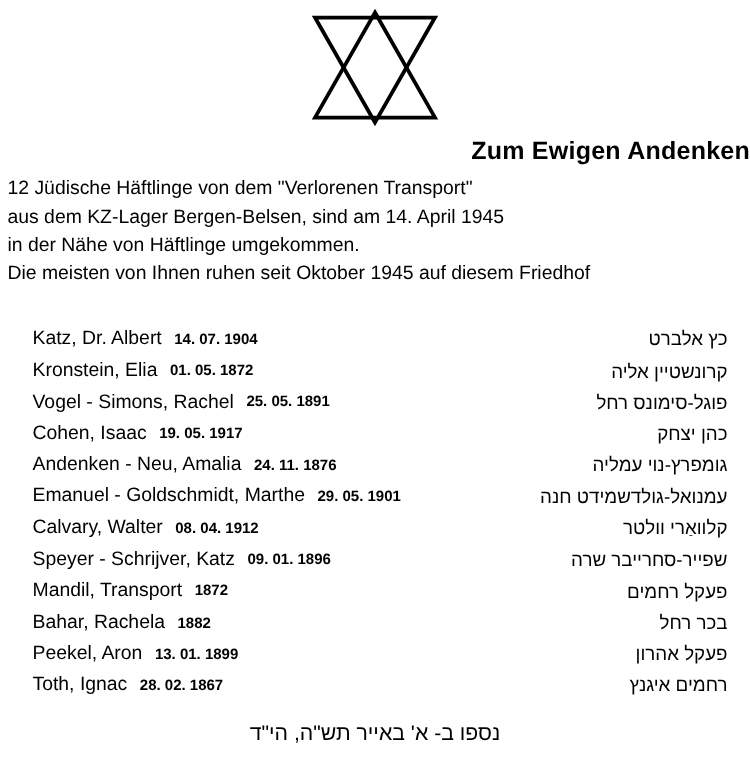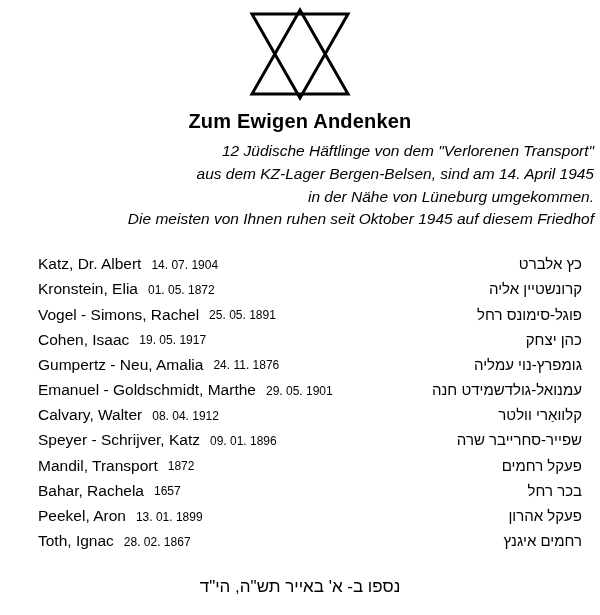--- a/index.html
+++ b/index.html
@@ -25,62 +25,61 @@
     width: 100%;
     display: flex;
     justify-content: center;
     padding-top: 6px;
   }
   .star-wrap svg {
     display: block;
   }
   
   .heading {
-    text-align: center;
+    text-align: right;
     font-size: 20px;
     font-weight: bold;
     margin-top: 8px;
     letter-spacing: 0.2px;
   }
   .subtext {
-    text-align: right;
+    text-align: left;
     font-size: 15.5px;
     line-height: 1.47;
     margin-top: 7px;
     padding: 0 6px;
-    font-style: italic;
   }
   .subtext div {
     white-space: nowrap;
   }
   
   .names {
     margin-top: 24px;
     padding: 0 18px 0 26px;
   }
   .name-row {
     display: flex;
-    align-items: flex-start;
+    align-items: flex-end;
     justify-content: space-between;
     height: 25.2px;
-    margin-left: 12px;
   }
   .left-group {
     display: flex;
     align-items: baseline;
     white-space: nowrap;
   }
   .person-name {
     font-size: 15.5px;
   }
   .person-date {
     font-size: 12px;
     margin-left: 10px;
     position: relative;
     top: -0.5px;
+    font-weight: bold;
   }
   .hebrew {
     font-size: 15px;
     direction: rtl;
     unicode-bidi: bidi-override;
     white-space: nowrap;
     text-align: right;
   }
   
   .footer {
@@ -105,21 +104,21 @@
         <polygon points="54,92 6,8 102,8" fill="none" stroke="#000" stroke-width="3"></polygon>
       </svg>
     </span>
   </div>
 
   <div class="heading">Zum Ewigen Andenken</div>
 
   <div class="subtext">
     <div>12 Jüdische Häftlinge von dem "Verlorenen Transport"</div>
     <div>aus dem KZ-Lager Bergen-Belsen, sind am 14. April 1945</div>
-    <div>in der Nähe von Lüneburg umgekommen.</div>
+    <div>in der Nähe von Häftlinge umgekommen.</div>
     <div>Die meisten von Ihnen ruhen seit Oktober 1945 auf diesem Friedhof</div>
   </div>
 
   <div class="names">
 
     <div class="name-row">
       <div class="left-group">
         <span class="person-name">Katz, Dr. Albert</span>
         <span class="person-date">14. 07. 1904</span>
       </div>
@@ -145,21 +144,21 @@
     <div class="name-row">
       <div class="left-group">
         <span class="person-name">Cohen, Isaac</span>
         <span class="person-date">19. 05. 1917</span>
       </div>
       <div class="hebrew">כהן יצחק</div>
     </div>
 
     <div class="name-row">
       <div class="left-group">
-        <span class="person-name">Gumpertz - Neu, Amalia</span>
+        <span class="person-name">Andenken - Neu, Amalia</span>
         <span class="person-date">24. 11. 1876</span>
       </div>
       <div class="hebrew">גומפרץ-נוי עמליה</div>
     </div>
 
     <div class="name-row">
       <div class="left-group">
         <span class="person-name">Emanuel - Goldschmidt, Marthe</span>
         <span class="person-date">29. 05. 1901</span>
       </div>
@@ -186,21 +185,21 @@
       <div class="left-group">
         <span class="person-name">Mandil, Transport</span>
         <span class="person-date">1872</span>
       </div>
       <div class="hebrew">פעקל רחמים</div>
     </div>
 
     <div class="name-row">
       <div class="left-group">
         <span class="person-name">Bahar, Rachela</span>
-        <span class="person-date">1657</span>
+        <span class="person-date">1882</span>
       </div>
       <div class="hebrew">בכר רחל</div>
     </div>
 
     <div class="name-row">
       <div class="left-group">
         <span class="person-name">Peekel, Aron</span>
         <span class="person-date">13. 01. 1899</span>
       </div>
       <div class="hebrew">פעקל אהרון</div>

